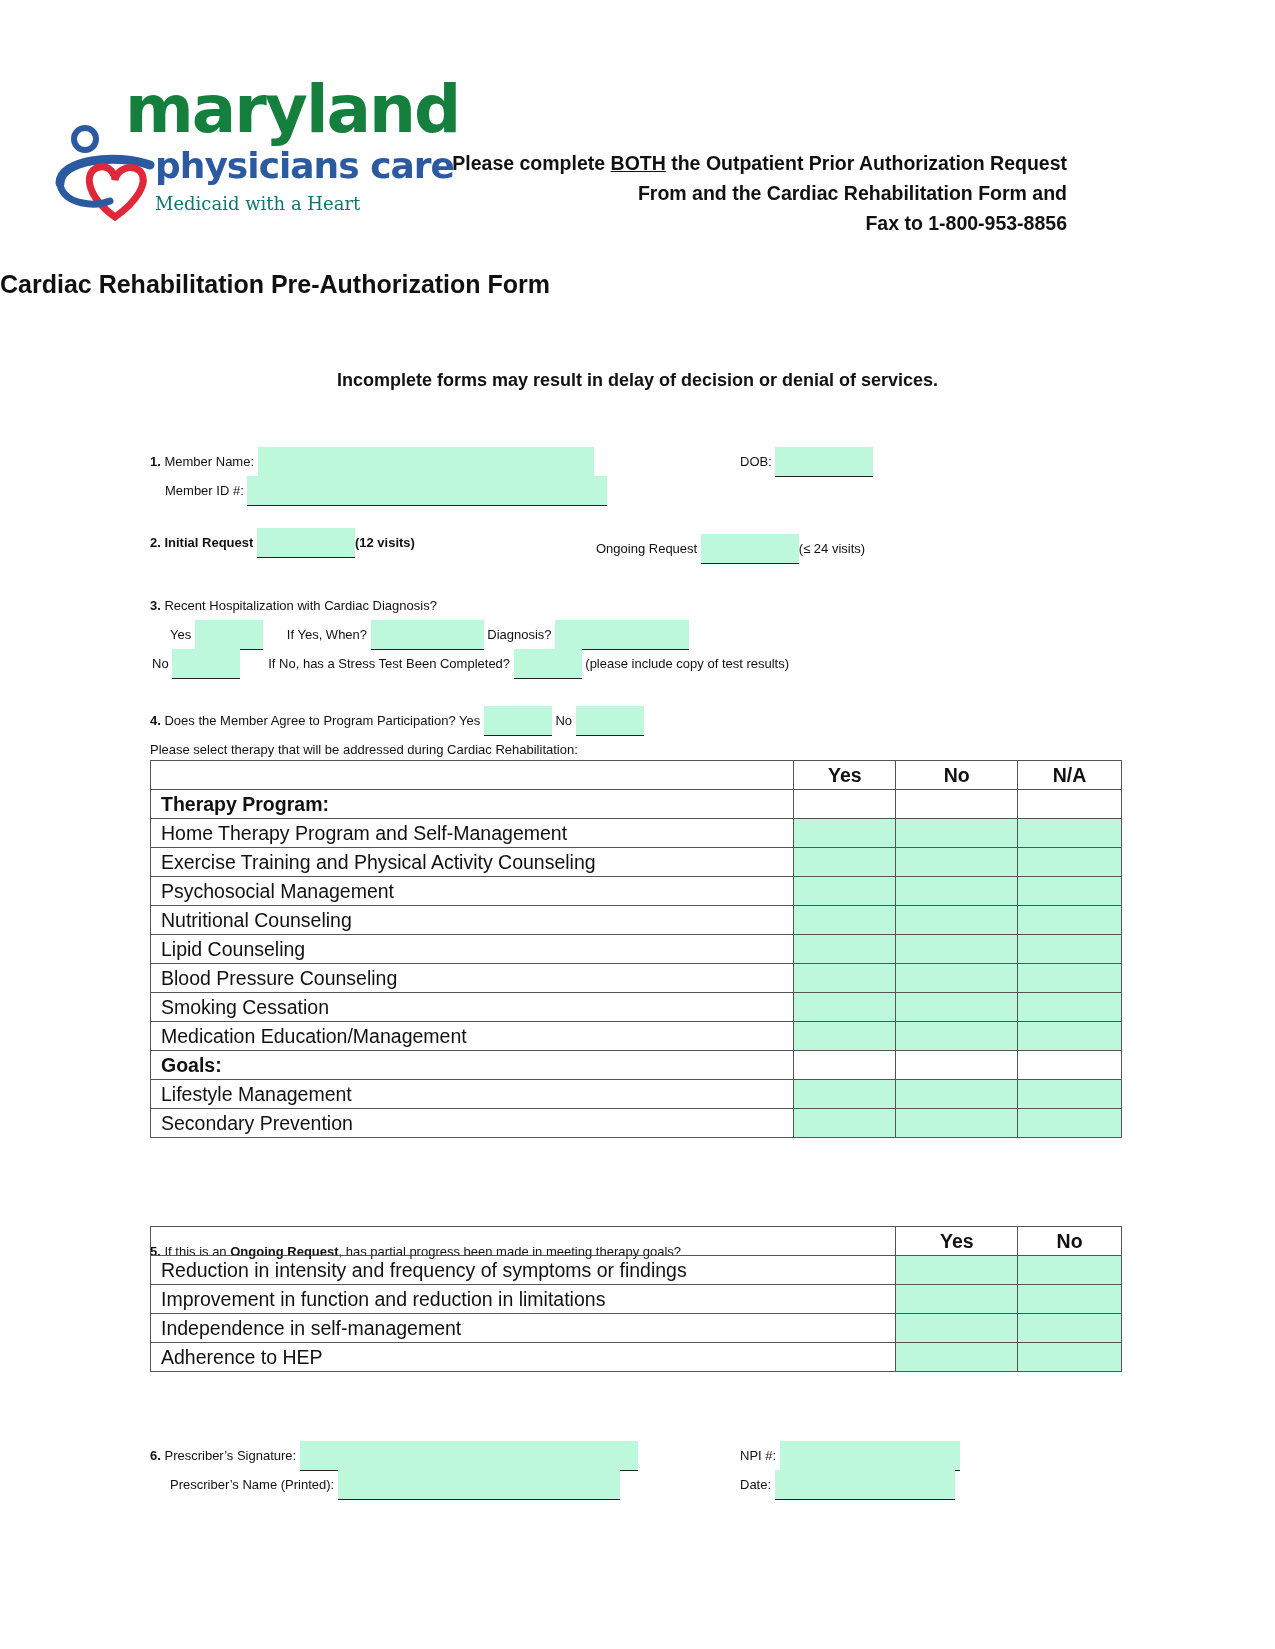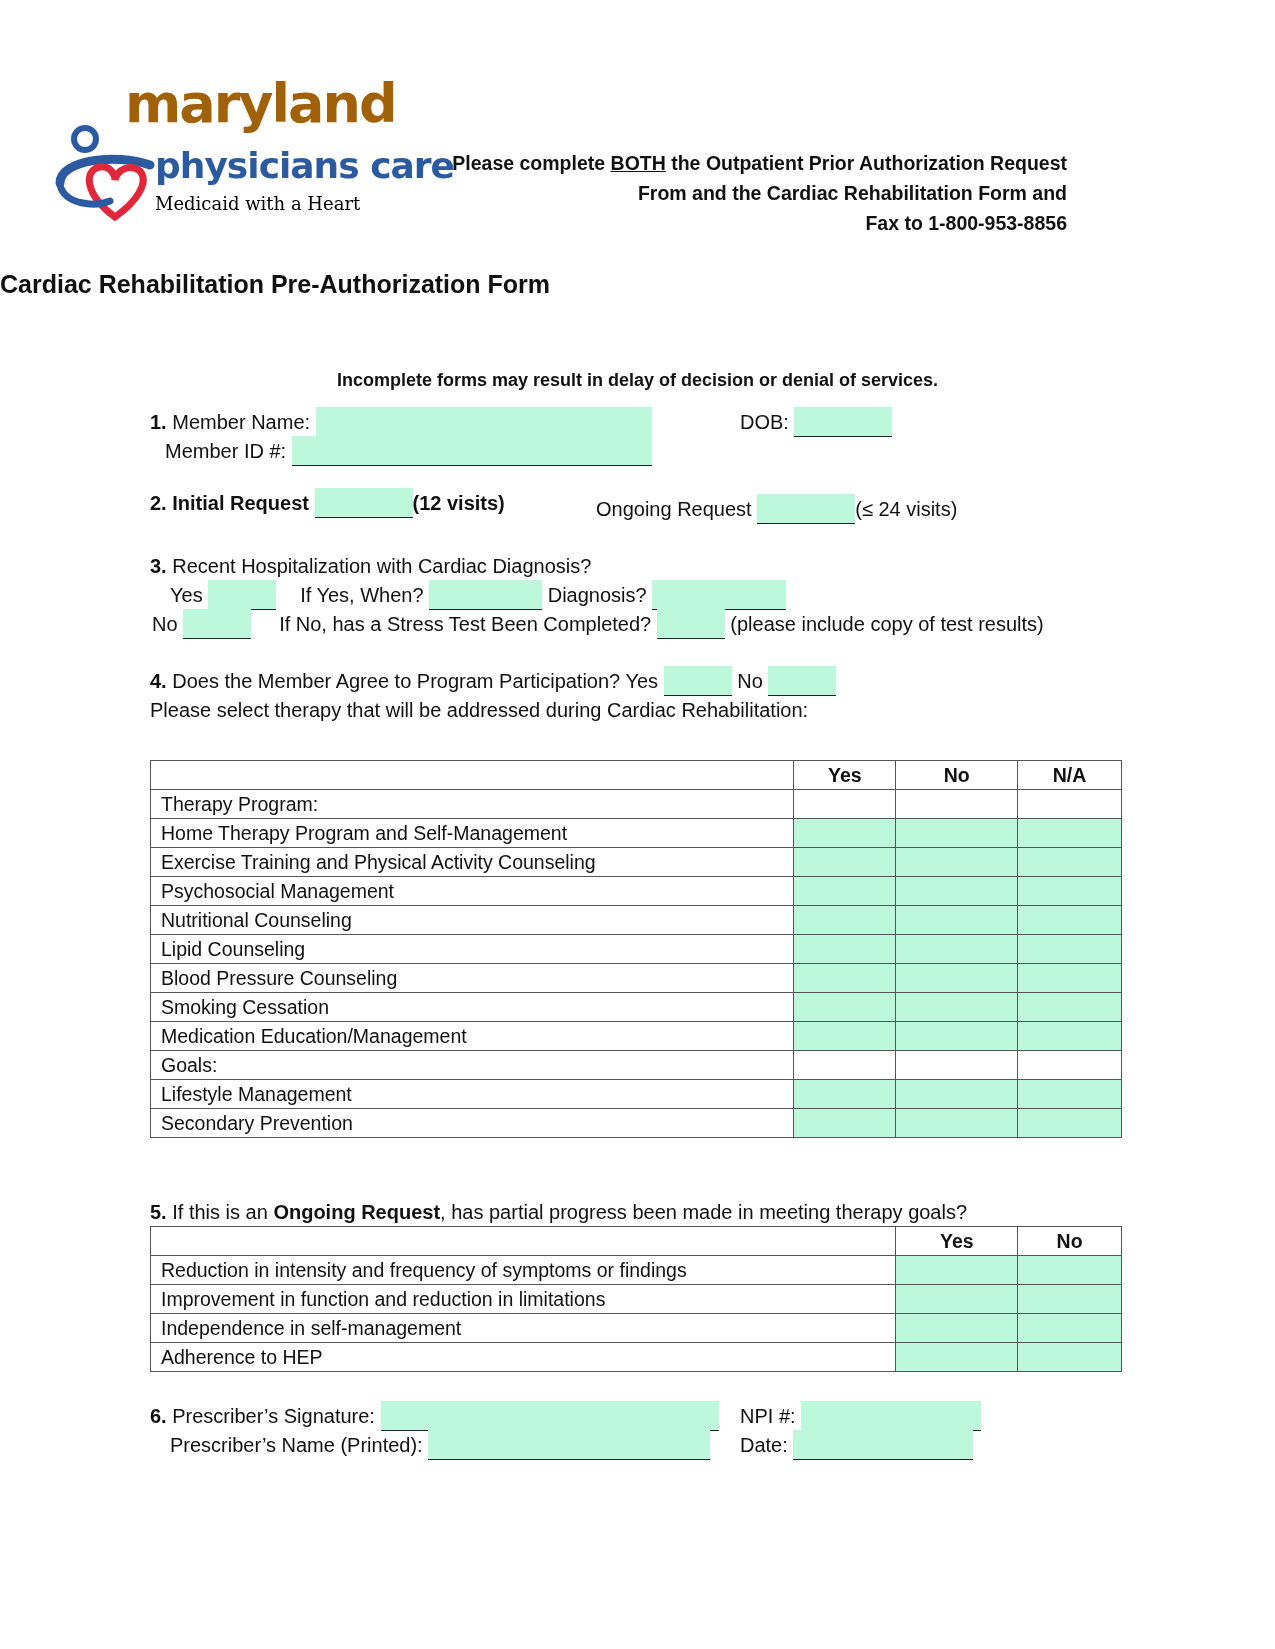--- a/index.html
+++ b/index.html
@@ -1,34 +1,34 @@
 <!DOCTYPE html>
 <html><head>
 <meta charset="utf-8">
 <style>
   * { box-sizing: border-box; margin: 0; padding: 0; }
   html, body { width: 1275px; height: 1649px; background: #ffffff; }
   body { position: relative; font-family: "Liberation Sans", sans-serif; color: #111; font-size: 19px; }
   .abs { position: absolute; }
   .logo { left: 55px; top: 85px; width: 400px; height: 150px; }
-  .logo-word1 { position: absolute; left: 70px; top: -8px; font-family: "DejaVu Sans", sans-serif; font-weight: bold; font-size: 54px; color: #a16207; letter-spacing: -2px; line-height: 1; }
+  .logo-word1 { position: absolute; left: 70px; top: -8px; font-family: "DejaVu Sans", sans-serif; font-weight: bold; font-size: 66px; color: #15803d; letter-spacing: -2px; line-height: 1; }
   .logo-word2 { position: absolute; left: 100px; top: 63px; font-family: "DejaVu Sans", sans-serif; font-weight: bold; font-size: 36px; color: #2c5aa0; letter-spacing: -1px; line-height: 1; }
-  .logo-tag { position: absolute; left: 100px; top: 110px; font-family: "DejaVu Serif", serif; font-size: 18px; color: #000000; line-height: 1; }
+  .logo-tag { position: absolute; left: 100px; top: 110px; font-family: "DejaVu Serif", serif; font-size: 18px; color: #0f766e; line-height: 1; }
   .logo-mark { position: absolute; left: 0; top: 40px; width: 100px; height: 100px; }
   .notice { right: 208px; top: 148px; width: 640px; text-align: right; font-weight: bold; font-size: 19.5px; line-height: 30px; }
   .notice u { text-decoration: underline; }
   .title { left: 0; width: 1275px; top: 270px; text-align: left; font-weight: bold; font-size: 25px; }
   .warning { left: 0; width: 1275px; top: 370px; text-align: center; font-weight: bold; font-size: 18px; }
-  .line { position: absolute; left: 150px; font-size: 20px; line-height: 30px; white-space: nowrap; }
+  .line { position: absolute; left: 150px; font-size: 13px; line-height: 30px; white-space: nowrap; margin-top: 40px; }
   .fill { display: inline-block; background: #bdf7dc; border-bottom: 1.5px solid #222; height: 30px; vertical-align: top; }
   table.grid { position: absolute; border-collapse: collapse; font-size: 19.5px; }
   table.grid td { border: 1.5px solid #555; height: 29px; padding: 0 10px; white-space: nowrap; }
   table.grid td.g { background: #bdf7dc; padding: 0; }
   table.grid td.h { font-weight: bold; text-align: center; }
-  table.grid td.b { font-weight: normal; margin-left: 48px; }
+  table.grid td.b { font-weight: bold; margin-left: 48px; }
   table.grid { border: 1.5px solid #333; }
 </style>
 </head>
 <body>
 
 <div class="abs logo">
   <svg class="logo-mark" viewBox="0 0 100 100">
     <circle cx="30" cy="14" r="11" fill="none" stroke="#2c5aa0" stroke-width="6"></circle>
     <path d="M5 58 C 5 35, 60 28, 95 40" fill="none" stroke="#2c5aa0" stroke-width="9" stroke-linecap="round"></path>
     <path d="M60 92 C 30 70, 28 45, 45 42 C 55 40, 60 50, 60 55 C 62 45, 75 38, 85 46 C 95 58, 80 78, 60 92 Z" fill="none" stroke="#e0283a" stroke-width="7"></path>

